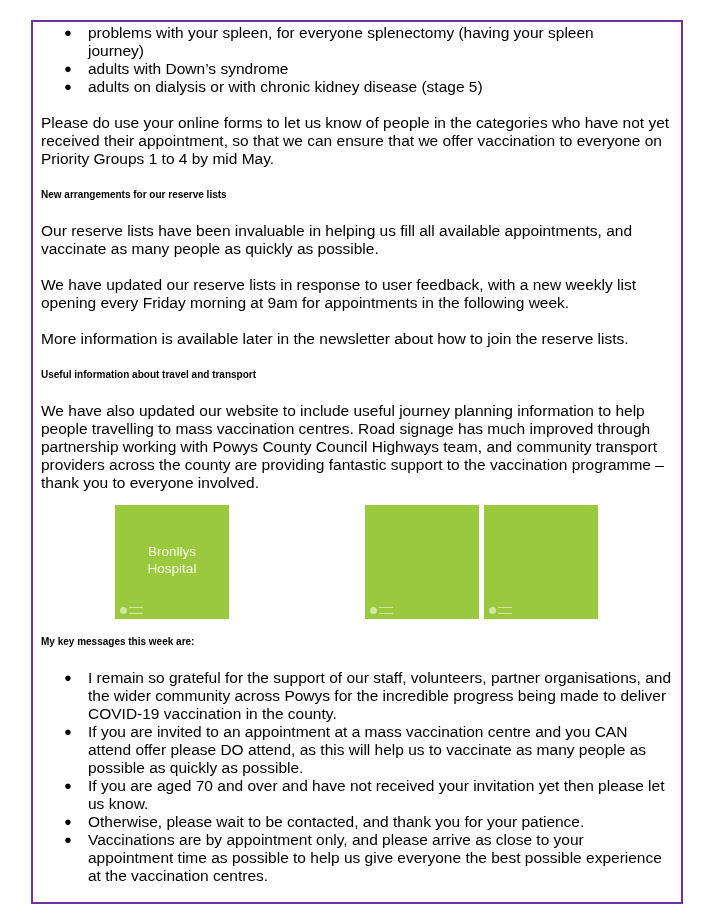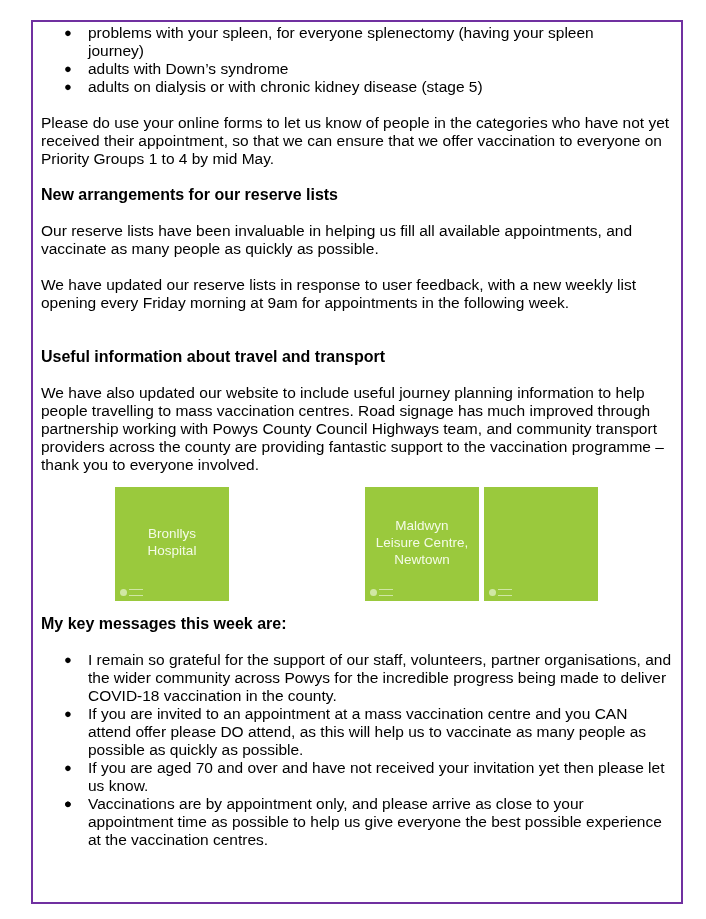--- a/index.html
+++ b/index.html
@@ -6,21 +6,21 @@
   body { width:706px; height:919px; position:relative; overflow:hidden;
          font-family:"Liberation Sans", sans-serif; color:#000; }
   .frame { position:absolute; left:31px; top:20px; width:648px; height:880px;
            border:2px solid #7030a0; border-bottom:2px solid #7030a0; box-sizing:content-box; overflow:hidden; }
   .content { position:absolute; left:8px; top:0; width:630px; font-size:15.5px; line-height:18px; }
   ul { margin:0; padding:0; list-style:none; }
   li { position:relative; padding-left:47px; }
   li .bullet { position:absolute; left:23px; top:0; font-size:13px; }
   p { margin:0; }
   .gap { height:18px; }
-  h3 { margin:0; font-size:16px; font-weight:bold; line-height:18px; }
+  h3 { margin:0; font-size:10px; font-weight:bold; line-height:18px; }
   .tiles { position:relative; height:115px; margin-top:13px; }
   .tile { position:absolute; top:0; width:114px; height:114px; background:#9ac93d;
           color:#f4fbe6; font-size:13.5px; line-height:17px; text-align:center;
           display:flex; align-items:center; justify-content:center; cursor:pointer; }
   .tile .label { width:110px; white-space:pre-line; margin-top:-4px; }
   .tile .logo { position:absolute; left:5px; bottom:5px; display:flex; align-items:center; gap:2px; opacity:0.7; }
   .tile .logo .mark { width:7px; height:7px; border-radius:50%; background:#e8f5d0; }
   .tile .logo .txt { width:14px; height:5px; border-top:1px solid #e8f5d0; border-bottom:1px solid #e8f5d0; }
 </style>
 </head>
@@ -48,70 +48,69 @@
     <div class="gap"></div>
     <p>Please do use your online forms to let us know of people in the categories who have not yet received their appointment, so that we can ensure that we offer vaccination to everyone on Priority Groups 1 to 4 by mid May.</p>
 
     <div class="gap"></div>
     <h3>New arrangements for our reserve lists</h3>
     <div class="gap"></div>
     <p>Our reserve lists have been invaluable in helping us fill all available appointments, and vaccinate as many people as quickly as possible.</p>
     <div class="gap"></div>
     <p>We have updated our reserve lists in response to user feedback, with a new weekly list opening every Friday morning at 9am for appointments in the following week.</p>
     <div class="gap"></div>
+    <p>More information is available later in the newsletter about how to join the reserve lists.</p>
 
     <div class="gap"></div>
     <h3>Useful information about travel and transport</h3>
     <div class="gap"></div>
     <p>We have also updated our website to include useful journey planning information to help people travelling to mass vaccination centres. Road signage has much improved through partnership working with Powys County Council Highways team, and community transport providers across the county are providing fantastic support to the vaccination programme – thank you to everyone involved.</p>
 
     <div class="tiles">
       <div class="tile" style="left:74px;justify-content:center;">
         <div class="label">Bronllys
 Hospital</div>
         <div class="logo">
             <span class="mark"></span>
             <span class="txt"></span>
           </div>
       </div>
       <div class="tile" style="left:324px;">
-        <div class="label">Maldwyn
-Leisure Centre,
-Newtown</div>
         <div class="logo">
             <span class="mark"></span>
             <span class="txt"></span>
           </div>
       </div>
       <div class="tile" style="left:443px;">
         <div class="logo">
             <span class="mark"></span>
             <span class="txt"></span>
           </div>
       </div>
     </div>
 
     <div style="height:13px;"></div>
     <h3>My key messages this week are:</h3>
     <div class="gap"></div>
     <ul>
       <li>
         <span class="bullet">●</span>
-        <span>I remain so grateful for the support of our staff, volunteers, partner organisations, and the wider community across Powys for the incredible progress being made to deliver COVID-18 vaccination in the county.</span>
+        <span>I remain so grateful for the support of our staff, volunteers, partner organisations, and the wider community across Powys for the incredible progress being made to deliver COVID-19 vaccination in the county.</span>
       </li>
       <li>
         <span class="bullet">●</span>
         <span>If you are invited to an appointment at a mass vaccination centre and you CAN attend offer please DO attend, as this will help us to vaccinate as many people as possible as quickly as possible.</span>
       </li>
       <li>
         <span class="bullet">●</span>
         <span>If you are aged 70 and over and have not received your invitation yet then please let us know.</span>
       </li>
       <li>
         <span class="bullet">●</span>
+        <span>Otherwise, please wait to be contacted, and thank you for your patience.</span>
       </li>
       <li>
         <span class="bullet">●</span>
         <span>Vaccinations are by appointment only, and please arrive as close to your appointment time as possible to help us give everyone the best possible experience at the vaccination centres.</span>
       </li>
     </ul>
   </div>
 </div>
 
 </body></html>

